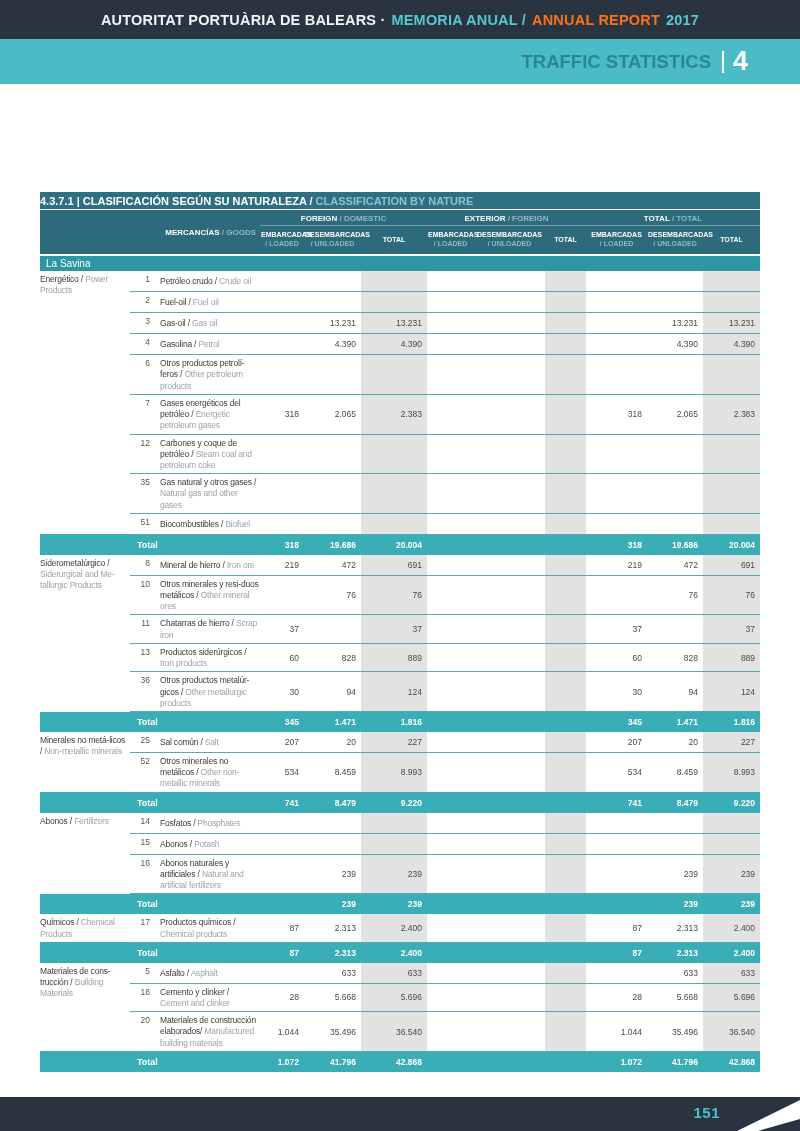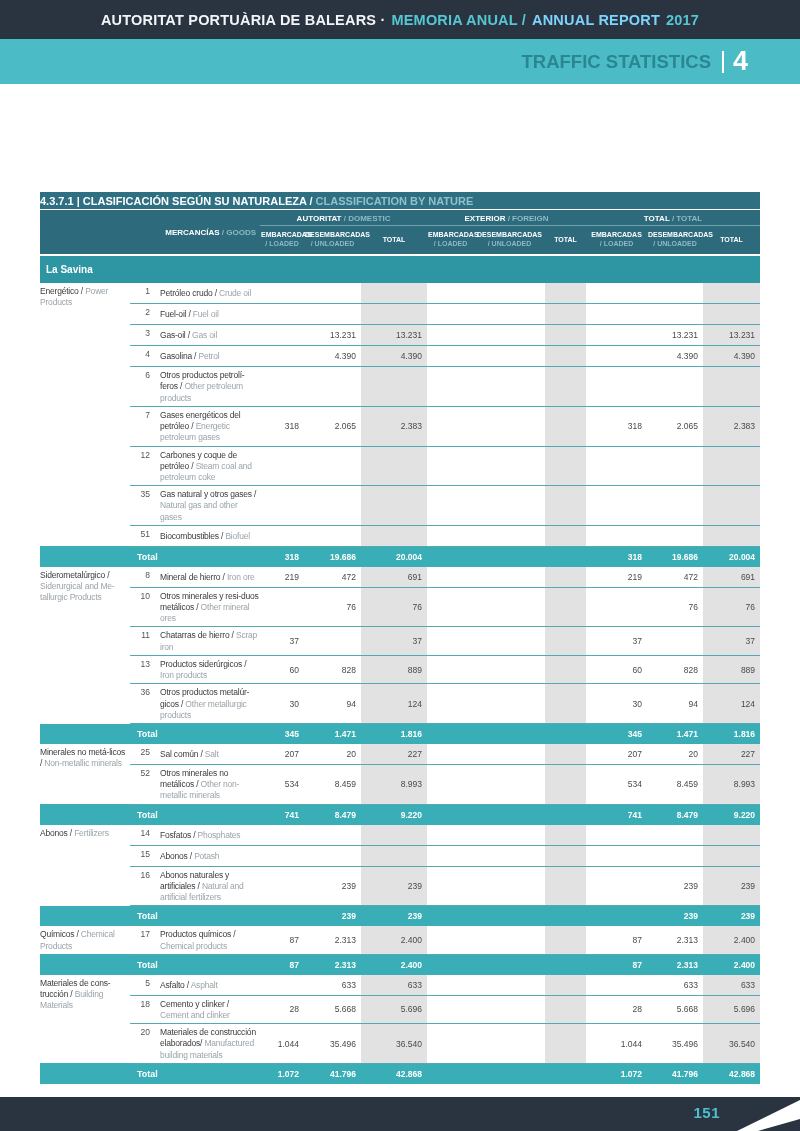--- a/index.html
+++ b/index.html
@@ -5,21 +5,21 @@
   html,body { margin:0; padding:0; background:#fff; }
   .page { position:relative; width:800px; height:1131px; background:#ffffff;
           font-family:"Liberation Sans", sans-serif; overflow:hidden; }
 
   
   .topbar { height:39px; background:#2a3441; display:flex; align-items:center;
             justify-content:center; font-weight:bold; font-size:14.5px; letter-spacing:.2px; }
   .topbar span { white-space:pre; }
   .topbar .brand { color:#f2f5f7; }
   .topbar .memoria { color:#55c7d3; margin-left:6px; }
-  .topbar .annual { color:#7dd3fc; margin-left:6px; }
+  .topbar .annual { color:#f97316; margin-left:6px; }
   .topbar .year { color:#55c7d3; margin-left:6px; }
 
   
   .banner { height:45px; background:#4bbcc5; display:flex; align-items:center;
             justify-content:flex-end; padding-right:52px; font-weight:bold; font-size:18.5px; }
   .banner .es { color:#24333f; white-space:pre; }
   .banner .en { color:#2a8792; margin-left:8px; white-space:pre; }
   .banner .vsep { width:2px; height:22px; background:#ffffff; margin:0 9px 0 11px; }
   .banner .chapter { color:#ffffff; font-size:27px; line-height:1; }
 
@@ -34,22 +34,22 @@
 
   table { width:720px; border-collapse:collapse; table-layout:fixed; }
   thead th { background:#2c6a7c; color:#fff; font-weight:bold; vertical-align:middle; }
   th.mercancias { text-align:right; padding:2px 4px 2px 0; font-size:8px; }
   th.mercancias .en { color:#8fb9c4; }
   th.grp { font-size:8px; padding:4px 0 2px 0; border-bottom:1px solid #6fa3b0; }
   th.grp .en { color:#8fb9c4; }
   th.sub { font-size:7px; line-height:1.3; padding:4px 1px 6px 1px; }
   th.sub .en { color:#8fb9c4; font-weight:bold; }
 
-  tr.row-section td { background:#2e96a2; color:#fff; font-weight:bold; font-size:10px;
-                      padding:8px 6px; border-top:2px solid #fff; }
+  tr.row-section td { background:#2e96a2; color:#fff; font-weight:normal; font-size:10px;
+                      padding:2px 6px; border-top:2px solid #fff; }
 
   td.cat { vertical-align:top; font-size:8.5px; line-height:1.32; padding:3px 2px 2px 0;
            letter-spacing:-.2px; }
   td.cat .es { color:#3c3c3c; }
   td.cat .en { color:#9aa4aa; }
   td.num { font-size:8.5px; color:#555; text-align:right; vertical-align:top;
            padding:3px 6px 2px 0; }
   td.desc { font-size:8.5px; line-height:1.32; padding:3px 1px 2px 4px; letter-spacing:-.2px; }
   td.desc .es { color:#3c3c3c; }
   td.desc .en { color:#9aa4aa; }
@@ -108,21 +108,21 @@
           <col style="width:56px">
           <col style="width:57px">
       </colgroup>
       <thead>
         <tr>
           <th class="mercancias" colspan="3" rowspan="2">
             <span>MERCANCÍAS</span>
             <span class="en">/ GOODS</span>
           </th>
           <th class="grp" colspan="3">
-            <span>AUTORITAT</span> <span class="en">/ DOMESTIC</span>
+            <span>FOREIGN</span> <span class="en">/ DOMESTIC</span>
           </th>
           <th class="grp" colspan="3">
             <span>EXTERIOR</span> <span class="en">/ FOREIGN</span>
           </th>
           <th class="grp" colspan="3">
             <span>TOTAL</span> <span class="en">/ TOTAL</span>
           </th>
         </tr>
         <tr>
           <th class="sub">

